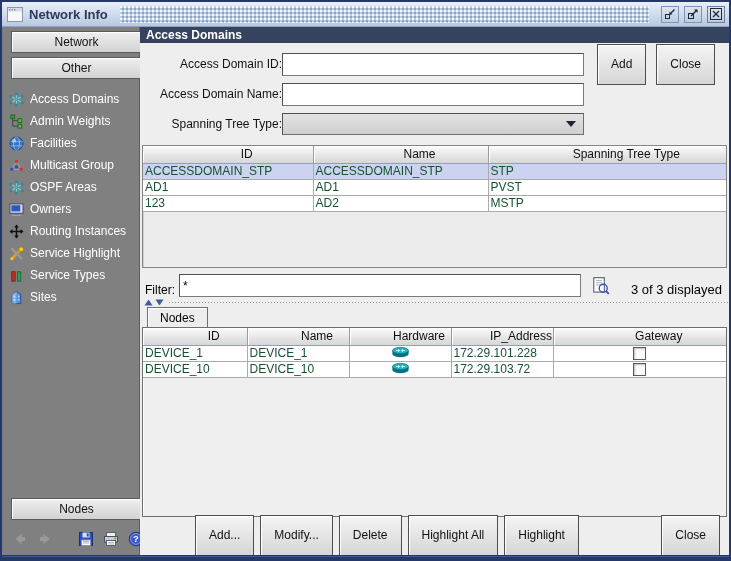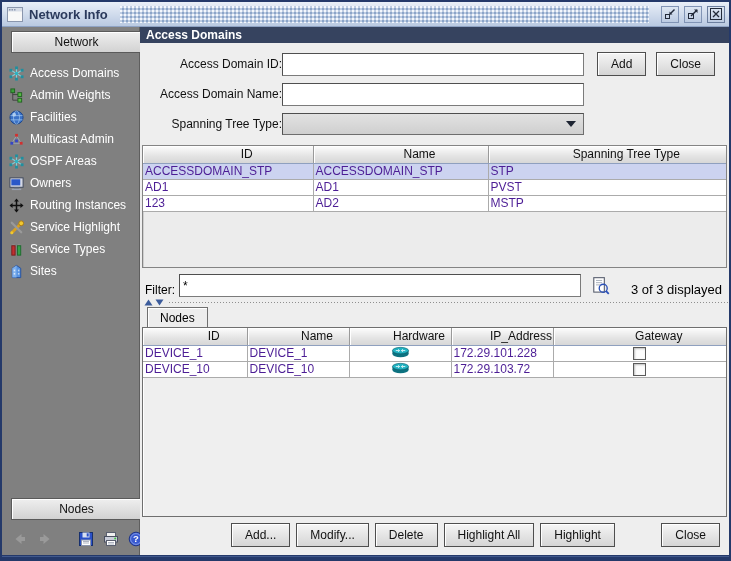--- a/index.html
+++ b/index.html
@@ -88,21 +88,21 @@
   }
   .combo {
     width: 302px; height: 22px;
     background: linear-gradient(#e2e2e2,#cfcfcf);
     border: 1px solid #6e6e6e; border-top-color: #4f4f4f; border-left-color: #4f4f4f;
     display: flex; align-items: center; justify-content: flex-end;
     padding-right: 7px; cursor: pointer;
   }
   .combo-arrow { width: 0; height: 0; border-left: 5px solid transparent; border-right: 5px solid transparent; border-top: 6px solid #1d2432; }
   .btn {
-    height: 24px;
+    height: 41px;
     background: linear-gradient(#f5f5f5,#d5d5d5);
     border: 1px solid #4e4e4e;
     box-shadow: inset 1px 1px 0 #ffffff;
     font-size: 12px; color: #111; padding: 0 13px;
     font-family: "Liberation Sans", sans-serif;
     cursor: pointer; white-space: nowrap;
   }
   .form-btns { margin-left: 13px; display: flex; gap: 10px; }
   
   .table-box {
@@ -115,21 +115,21 @@
   table.grid { border-collapse: collapse; width: 100%; table-layout: fixed; font-size: 12px; }
   table.grid th {
     height: 17px; font-weight: normal; text-align: center; color: #111;
     background: linear-gradient(#fdfdfd 0%, #e3e3e3 60%, #d7d7d7 100%);
     border-right: 1px solid #9a9a9a; border-bottom: 1px solid #8fa0bf;
     box-shadow: inset 1px 1px 0 #fff;
     overflow: hidden; white-space: nowrap; padding-left: 38px;
   }
   table.grid th:last-child { border-right: none; }
   table.grid td {
-    height: 16px; background: #ffffff; color: #4c1d95;
+    height: 16px; background: #ffffff; color: #14532d;
     border-right: 1px solid #ababab; border-bottom: 1px solid #ababab;
     padding: 0 2px; overflow: hidden; white-space: nowrap;
   }
   table.grid td:last-child { border-right: none; }
   table.grid tr.sel td { background: #ccd3f0; }
   td.center { text-align: center; }
   
   .filter-row { height: 29px; flex: 0 0 29px; display: flex; align-items: flex-end; padding: 0 4px 0 5px; }
   .filter-label { font-size: 12px; margin-right: 4px; }
   .filter-input { width: 402px; height: 23px; }
@@ -155,21 +155,21 @@
     overflow: hidden;
     display: flex; flex-direction: column;
   }
   .cb {
     width: 13px; height: 13px; display: inline-block;
     background: #fdfdfd; border: 1px solid #5a5a5a;
     box-shadow: inset 1px 1px 2px rgba(0,0,0,.25);
     cursor: pointer; vertical-align: middle;
   }
   
-  .button-bar { height: 35px; flex: 0 0 35px; display: flex; align-items: center; gap: 6px; padding: 0 9px 5px 0; margin-left: 36px; }
+  .button-bar { height: 35px; flex: 0 0 35px; display: flex; align-items: center; gap: 6px; padding: 0 9px 5px 0; }
   .button-bar .first { margin-left: 55px; }
   .button-bar .push-right { margin-left: auto; }
 </style>
 </head>
 <body>
 
 <div class="window">
 
   <div class="titlebar">
     <svg class="win-icon" viewBox="0 0 16 15">
@@ -203,20 +203,21 @@
         </svg>
       </div>
     </div>
   </div>
 
   <div class="frame-body">
 
     <div class="sidebar">
       <div class="side-top">
         <button class="side-btn">Network</button>
+        <button class="side-btn">Other</button>
       </div>
 
       <div class="nav-list">
 
         <div class="nav-item">
           <span class="icn">
             <svg width="15" height="15" viewBox="0 0 16 16">
               <g stroke="#7fd0d8" stroke-width="1.2">
                 <line x1="8" y1="8" x2="8" y2="2"></line>
                   <line x1="8" y1="8" x2="8" y2="14"></line>
@@ -270,21 +271,21 @@
                 <line x1="3" y1="12" x2="8" y2="4"></line>
                   <line x1="8" y1="4" x2="13" y2="12"></line>
                   <line x1="3" y1="12" x2="13" y2="12"></line>
               </g>
               <rect x="6.5" y="2" width="3" height="3" fill="#d03030"></rect>
               <rect x="1.5" y="10.5" width="3" height="3" fill="#3545c5"></rect>
               <rect x="11.5" y="10.5" width="3" height="3" fill="#d03030"></rect>
               <rect x="6.5" y="8" width="3" height="3" fill="#3545c5"></rect>
             </svg>
           </span>
-          <span class="nav-label">Multicast Admin</span>
+          <span class="nav-label">Multicast Group</span>
         </div>
 
         <div class="nav-item">
           <span class="icn">
             <svg width="15" height="15" viewBox="0 0 16 16">
               <g stroke="#7fd0d8" stroke-width="1.2">
                 <line x1="8" y1="8" x2="8" y2="2"></line>
                   <line x1="8" y1="8" x2="8" y2="14"></line>
                 <line x1="8" y1="8" x2="2" y2="4.5"></line>
                   <line x1="8" y1="8" x2="14" y2="4.5"></line>

